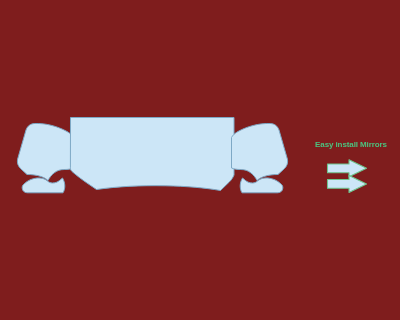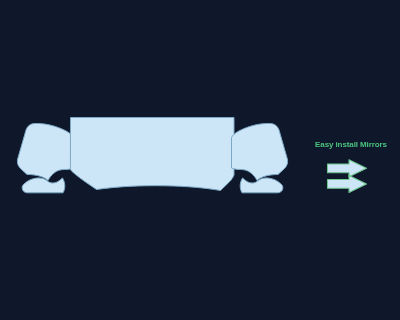--- a/index.html
+++ b/index.html
@@ -15,21 +15,21 @@
     overflow: hidden;
     font-family: "Liberation Sans", sans-serif;
     background: #ffffff;
   }
   #diagram-stage {
     position: absolute;
     left: 0;
     top: 0;
     width: 400px;
     height: 320px;
-    background: #0f172a;
+    background: #7f1d1d;
   }
   #coverage-svg {
     position: absolute;
     left: 0;
     top: 0;
     width: 400px;
     height: 320px;
     display: block;
   }
   .annotation-group {

